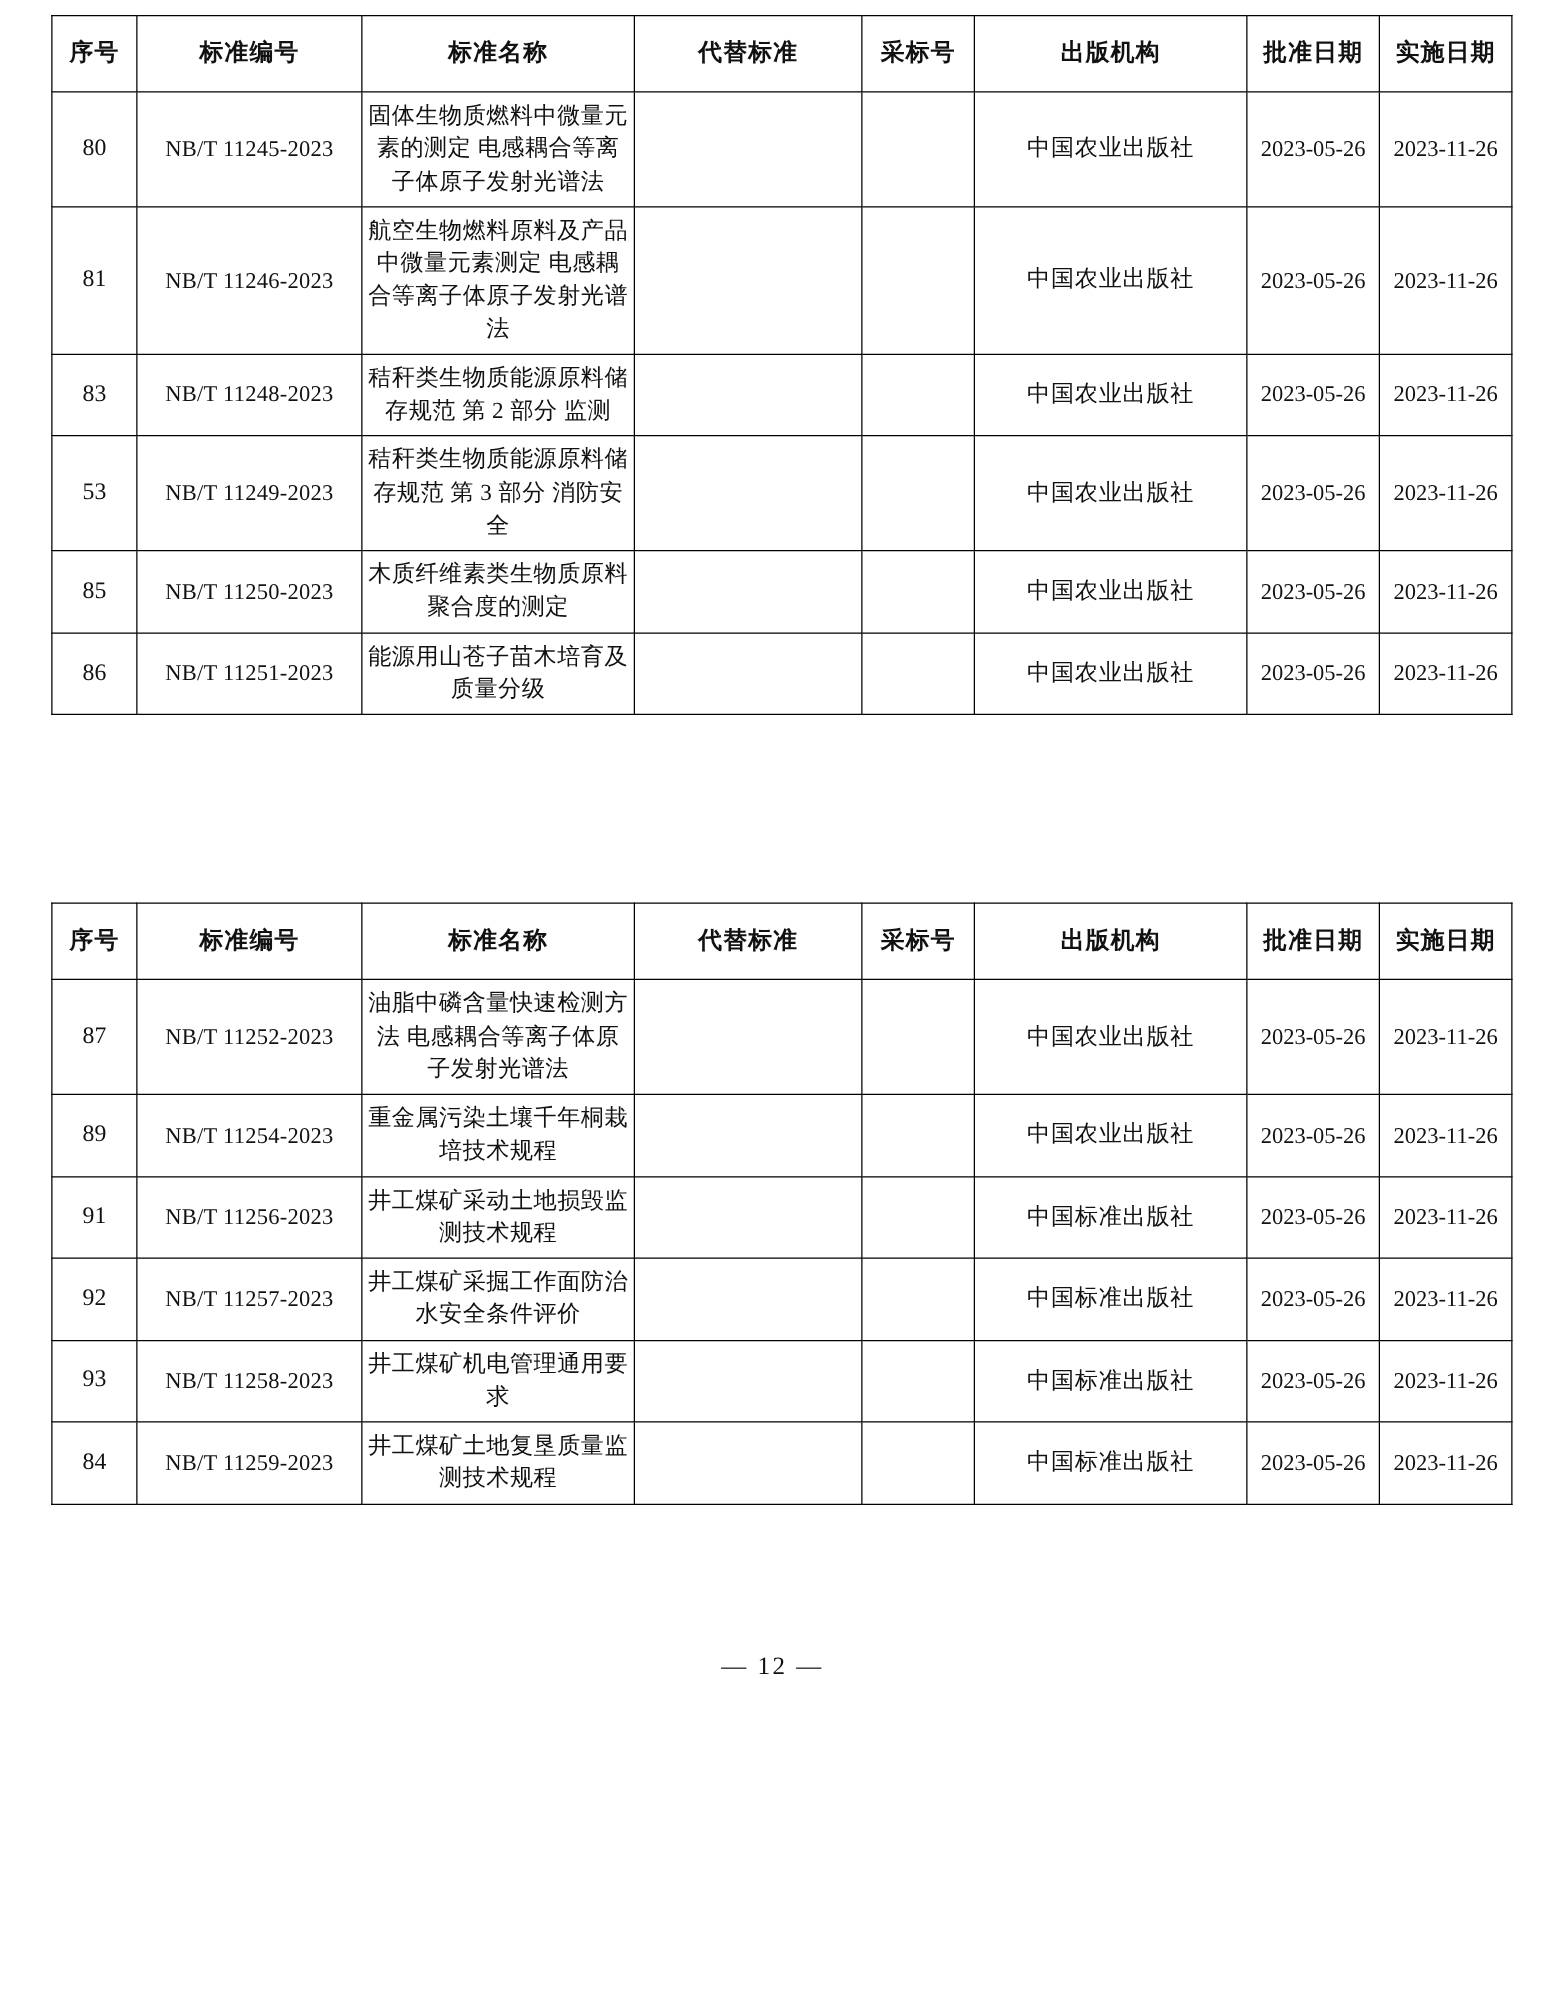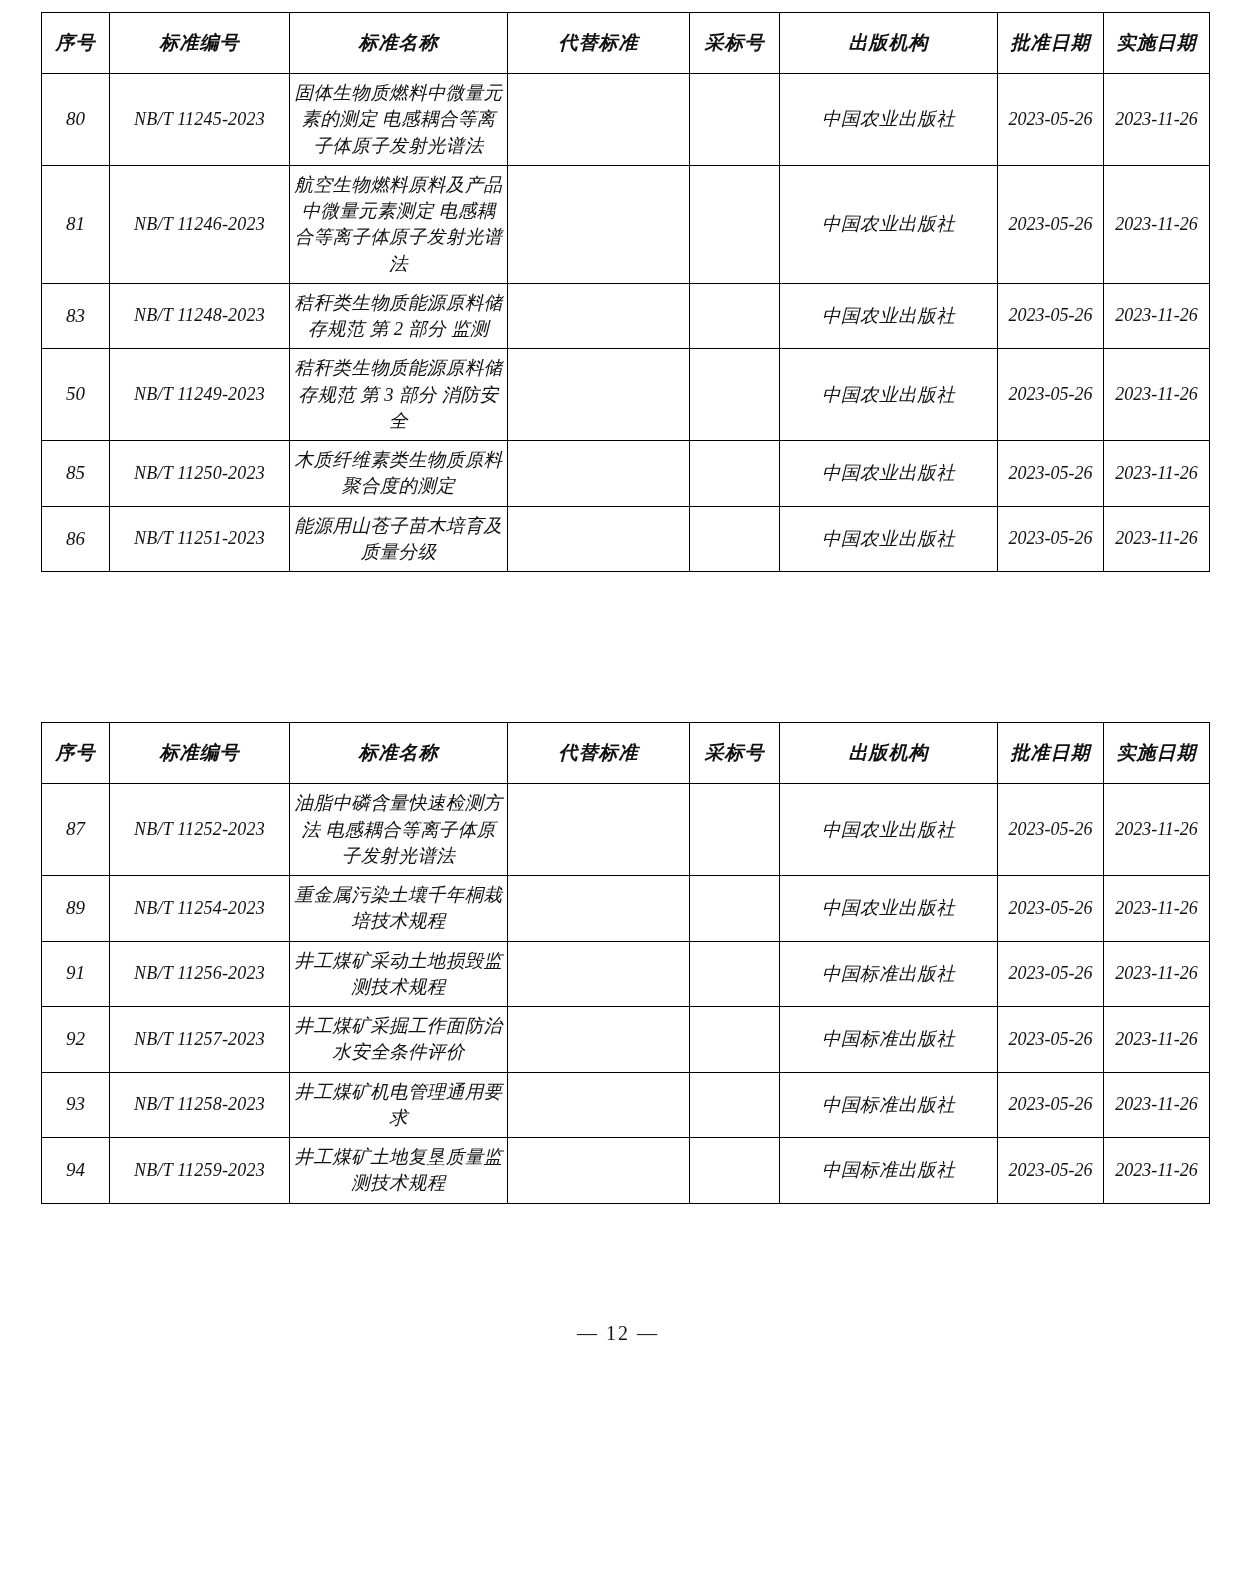--- a/index.html
+++ b/index.html
@@ -14,21 +14,20 @@
     color: #111111;
   }
   .page {
     width: 1236px;
     box-sizing: border-box;
     padding: 0;
   }
   .table-wrap {
     padding: 0 41px;
     box-sizing: border-box;
-    font-style: italic;
   }
   table.std {
     width: 1152px;
     border-collapse: collapse;
     table-layout: fixed;
     margin: 0 auto;
   }
   table.std td, table.std th {
     border: 1px solid #000000;
     text-align: center;
@@ -149,21 +148,21 @@
           <td class="seq">83</td>
           <td class="code">NB/T 11248-2023</td>
           <td class="name">秸秆类生物质能源原料储存规范 第 2 部分 监测</td>
           <td class="blank"></td>
           <td class="blank"></td>
           <td class="pub">中国农业出版社</td>
           <td class="date">2023-05-26</td>
           <td class="date">2023-11-26</td>
         </tr>
         <tr>
-          <td class="seq">50</td>
+          <td class="seq">53</td>
           <td class="code">NB/T 11249-2023</td>
           <td class="name">秸秆类生物质能源原料储存规范 第 3 部分 消防安全</td>
           <td class="blank"></td>
           <td class="blank"></td>
           <td class="pub">中国农业出版社</td>
           <td class="date">2023-05-26</td>
           <td class="date">2023-11-26</td>
         </tr>
         <tr>
           <td class="seq">85</td>
@@ -263,21 +262,21 @@
           <td class="seq">93</td>
           <td class="code">NB/T 11258-2023</td>
           <td class="name">井工煤矿机电管理通用要求</td>
           <td class="blank"></td>
           <td class="blank"></td>
           <td class="pub">中国标准出版社</td>
           <td class="date">2023-05-26</td>
           <td class="date">2023-11-26</td>
         </tr>
         <tr>
-          <td class="seq">94</td>
+          <td class="seq">84</td>
           <td class="code">NB/T 11259-2023</td>
           <td class="name">井工煤矿土地复垦质量监测技术规程</td>
           <td class="blank"></td>
           <td class="blank"></td>
           <td class="pub">中国标准出版社</td>
           <td class="date">2023-05-26</td>
           <td class="date">2023-11-26</td>
         </tr>
       </tbody>
     </table>

